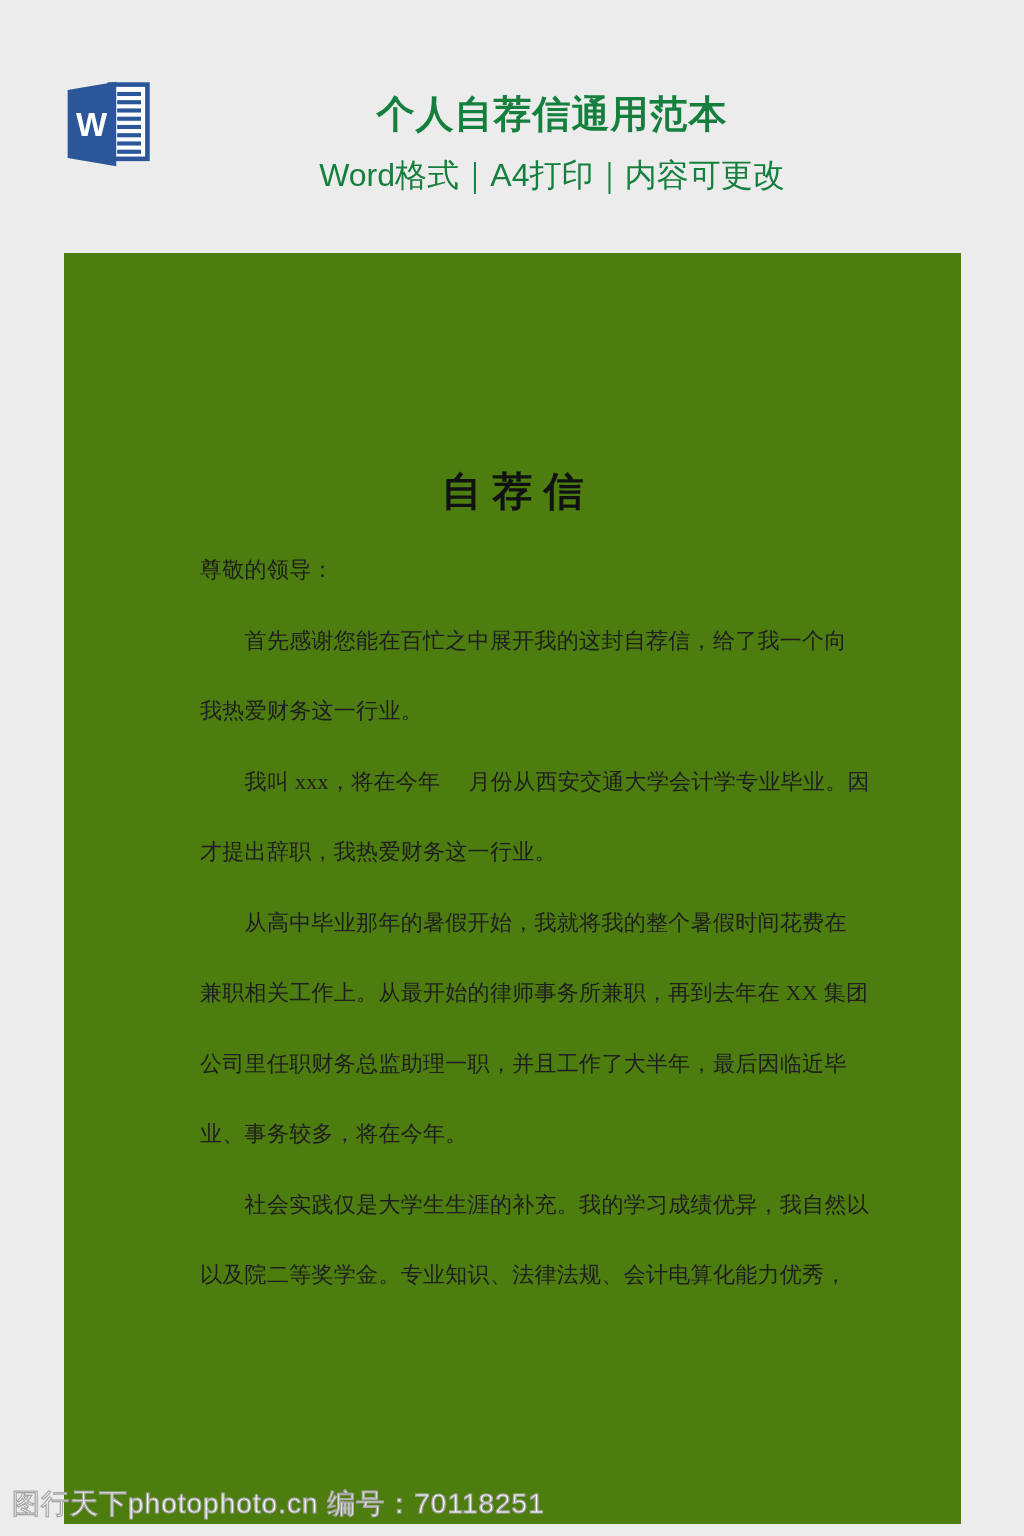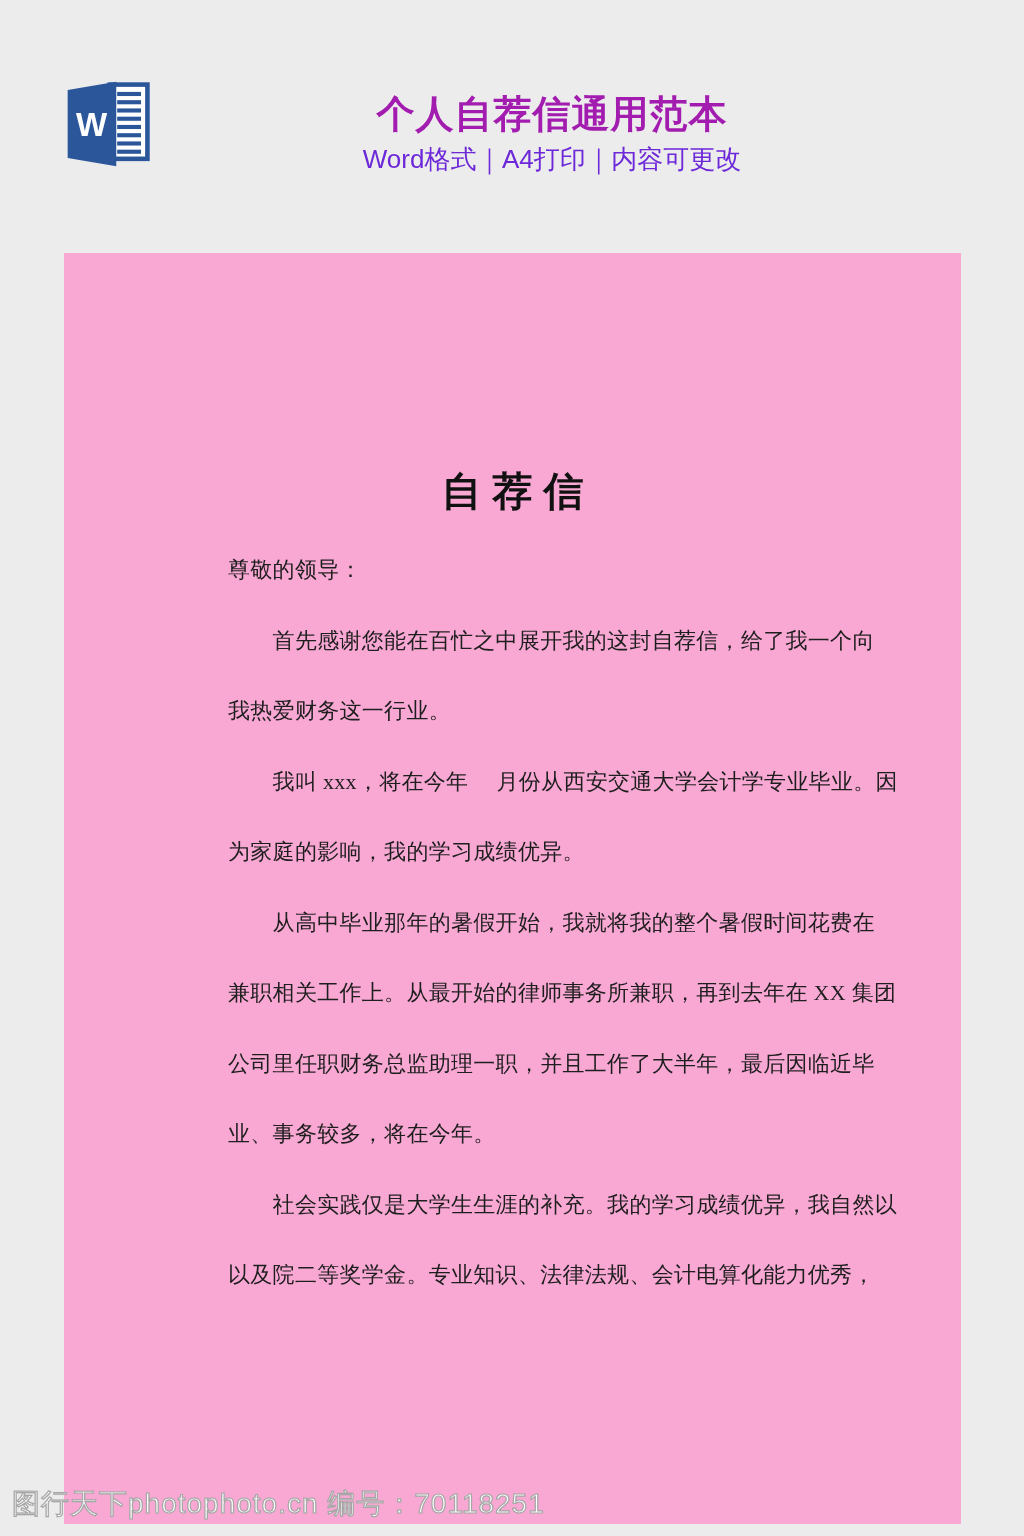--- a/index.html
+++ b/index.html
@@ -17,51 +17,50 @@
 
   
   .header { position: absolute; left: 0; top: 0; width: 1024px; height: 253px; }
   .word-icon { position: absolute; left: 64px; top: 78px; width: 88px; height: 92px; }
   .header-text {
     position: absolute; left: 292px; top: 92px; width: 520px;
     text-align: center;
   }
   .header-title {
     font-size: 38px; font-weight: bold; line-height: 44px;
-    color: #a21caf;
+    color: #15803d;
     letter-spacing: 1px;
   }
   .header-subtitle {
-    margin-top: 8px;
-    font-size: 26px; line-height: 30px;
-    color: #6d28d9;
+    margin-top: 24px;
+    font-size: 32px; line-height: 30px;
+    color: #15803d;
   }
 
   
   .page {
     position: absolute; left: 64px; top: 253px;
     width: 897px; height: 1271px;
-    background: #f9a8d4;
+    background: #4d7c0f;
   }
   .doc-title {
     padding-top: 216px;
     text-align: center;
     font-size: 40px; line-height: 44px;
     font-weight: bold;
     color: #111111;
     font-family: "Liberation Sans", sans-serif;
   }
   .doc-body {
     margin-top: 22px;
     padding-left: 136px;
     padding-right: 63px;
     font-family: "Liberation Serif", serif;
     font-size: 22px;
     color: #1e1e1e;
-    margin-left: 28px;
   }
   .line {
     line-height: 70.5px;
     height: 70.5px;
     white-space: pre;
     letter-spacing: 0.3px;
   }
 
   
   .watermark {
@@ -103,21 +102,21 @@
     </div>
   </div>
 
   <div class="page">
     <div class="doc-title">自 荐 信</div>
     <div class="doc-body">
       <div class="line">尊敬的领导：</div>
       <div class="line">　　首先感谢您能在百忙之中展开我的这封自荐信，给了我一个向</div>
       <div class="line">我热爱财务这一行业。</div>
       <div class="line">　　我叫 xxx，将在今年　 月份从西安交通大学会计学专业毕业。因</div>
-      <div class="line">为家庭的影响，我的学习成绩优异。</div>
+      <div class="line">才提出辞职，我热爱财务这一行业。</div>
       <div class="line">　　从高中毕业那年的暑假开始，我就将我的整个暑假时间花费在</div>
       <div class="line">兼职相关工作上。从最开始的律师事务所兼职，再到去年在 XX 集团</div>
       <div class="line">公司里任职财务总监助理一职，并且工作了大半年，最后因临近毕</div>
       <div class="line">业、事务较多，将在今年。</div>
       <div class="line">　　社会实践仅是大学生生涯的补充。我的学习成绩优异，我自然以</div>
       <div class="line">以及院二等奖学金。专业知识、法律法规、会计电算化能力优秀，</div>
     </div>
   </div>
 
   <div class="watermark">图行天下photophoto.cn 编号：70118251</div>

